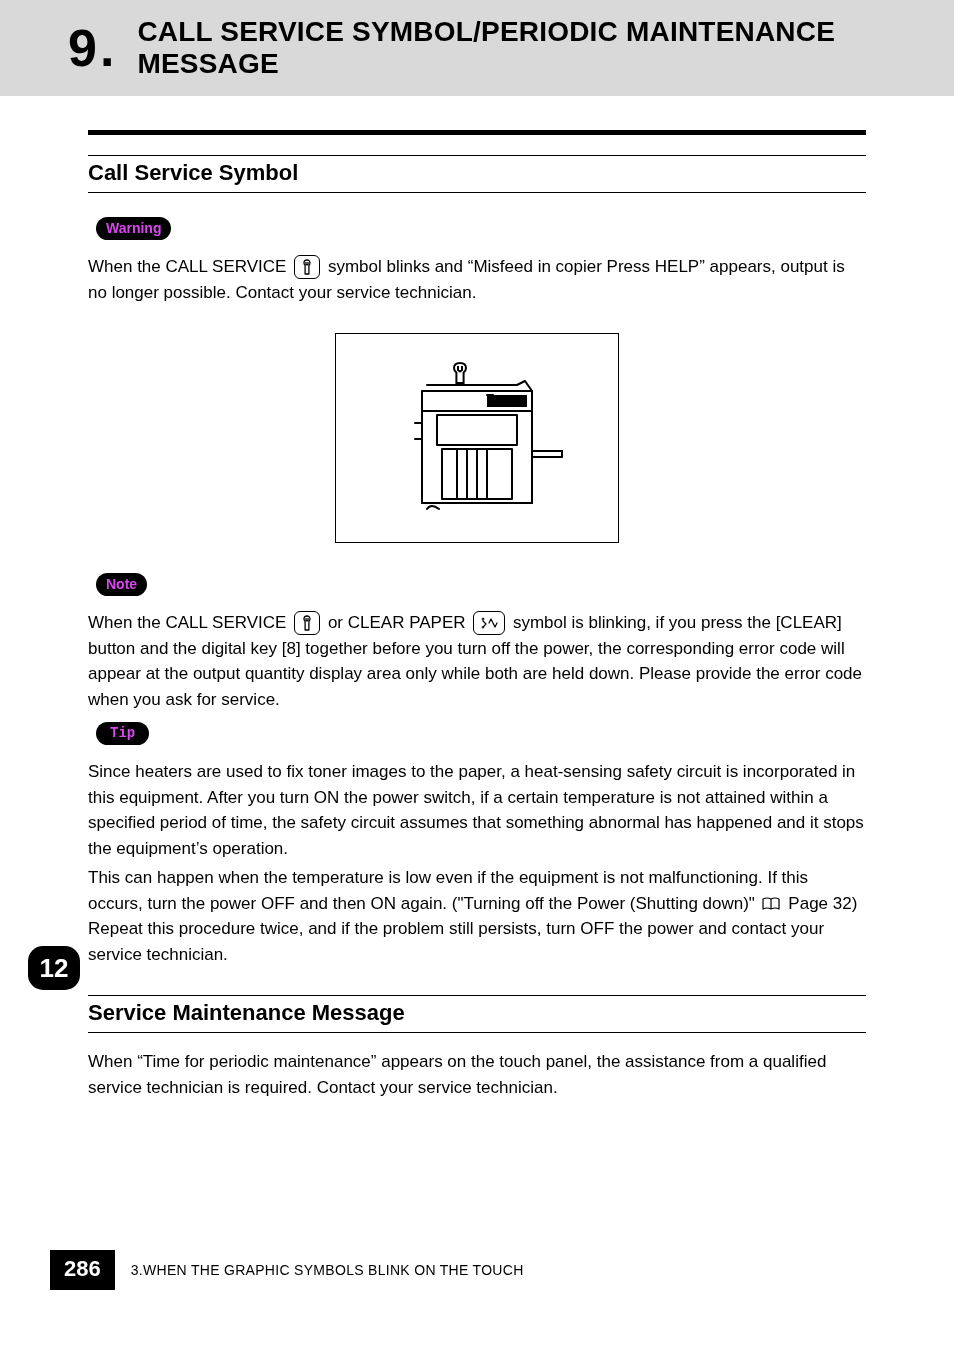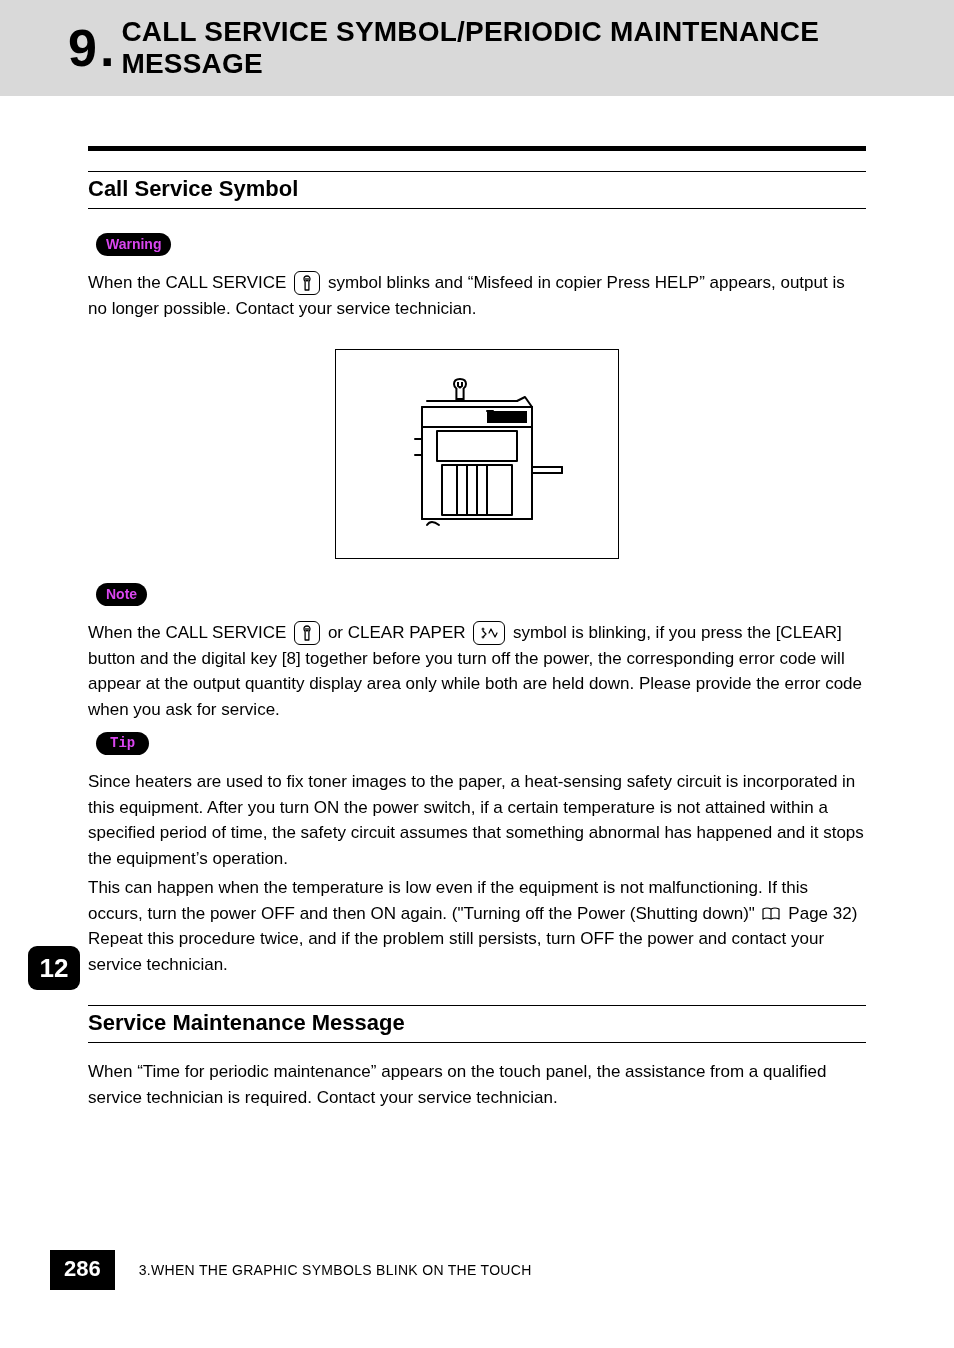--- a/index.html
+++ b/index.html
@@ -23,23 +23,24 @@
       font-size: 52px;
       font-weight: 800;
       letter-spacing: -1px;
       margin-right: 8px;
     }
     .chapter-num .dot { margin-left: 4px; }
     .chapter-title {
       font-size: 28px;
       font-weight: 800;
       letter-spacing: 0.2px;
+      margin-left: 16px;
     }
     .content {
-      padding: 16px 88px;
+      padding: 0 88px;
     }
     hr.thick {
       border: none;
       border-top: 5px solid #000;
       margin: 34px 0 20px 0;
     }
     hr.thin-top {
       border: none;
       border-top: 1px solid #000;
     }
@@ -111,36 +112,36 @@
       top: 946px;
       background: #000;
       color: #fff;
       width: 52px;
       height: 44px;
       display: flex;
       align-items: center;
       justify-content: center;
       font-size: 26px;
       font-weight: 700;
-      border-radius: 9px;
+      border-radius: 15px;
     }
     .footer {
       position: absolute;
       left: 50px;
       bottom: 58px;
       display: flex;
       align-items: center;
     }
     .page-num {
       background: #000;
       color: #fff;
       font-size: 22px;
       font-weight: 700;
       padding: 6px 14px 8px 14px;
-      margin-right: 24px;
+      margin-right: 16px;
     }
     .footer-text {
       font-size: 14px;
       letter-spacing: 0.3px;
     }
   </style>
 </head>
 <body>
 
 <div class="header-band">
@@ -195,21 +196,21 @@
             <line x1="195" y1="98" x2="195" y2="104"></line>
           </g>
           <g fill="none" stroke="#000" stroke-width="2">
             <path d="M93 10 C89 10 87 12 87 15 C87 17 88 18.5 89.4 19.5 L89.4 30 L96.6 30 L96.6 19.5 C98 18.5 99 17 99 15 C99 12 97 10 93 10 Z"></path>
             <path d="M91 13 L91 17 L93 18.5 L95 17 L95 13"></path>
           </g>
         </svg>
       </div>
     </div>
 
-    <div class="callout" style="margin-top:14px;">Note</div>
+    <div class="callout" style="margin-top:20px;">Note</div>
 
     <p class="body">
       <span>When the CALL SERVICE </span><span class="inline-symbol">
           <svg viewBox="0 0 14 16">
             <path d="M7 1 C5 1 4 2.2 4 4 C4 5 4.4 5.8 5.1 6.4 L5.1 15 L8.9 15 L8.9 6.4 C9.6 5.8 10 5 10 4 C10 2.2 9 1 7 1 Z M6 3 L6 5.2 L7 6 L8 5.2 L8 3" fill="none" stroke="#000" stroke-width="1.3" stroke-linejoin="round"></path>
           </svg>
         </span><span> or CLEAR PAPER </span><span class="inline-symbol wide">
           <svg viewBox="0 0 20 14">
             <g fill="none" stroke="#000" stroke-width="1.2" stroke-linecap="round" stroke-linejoin="round">
               <path d="M4 2 L4 5 L7 8 L4 11 L4 12"></path>

